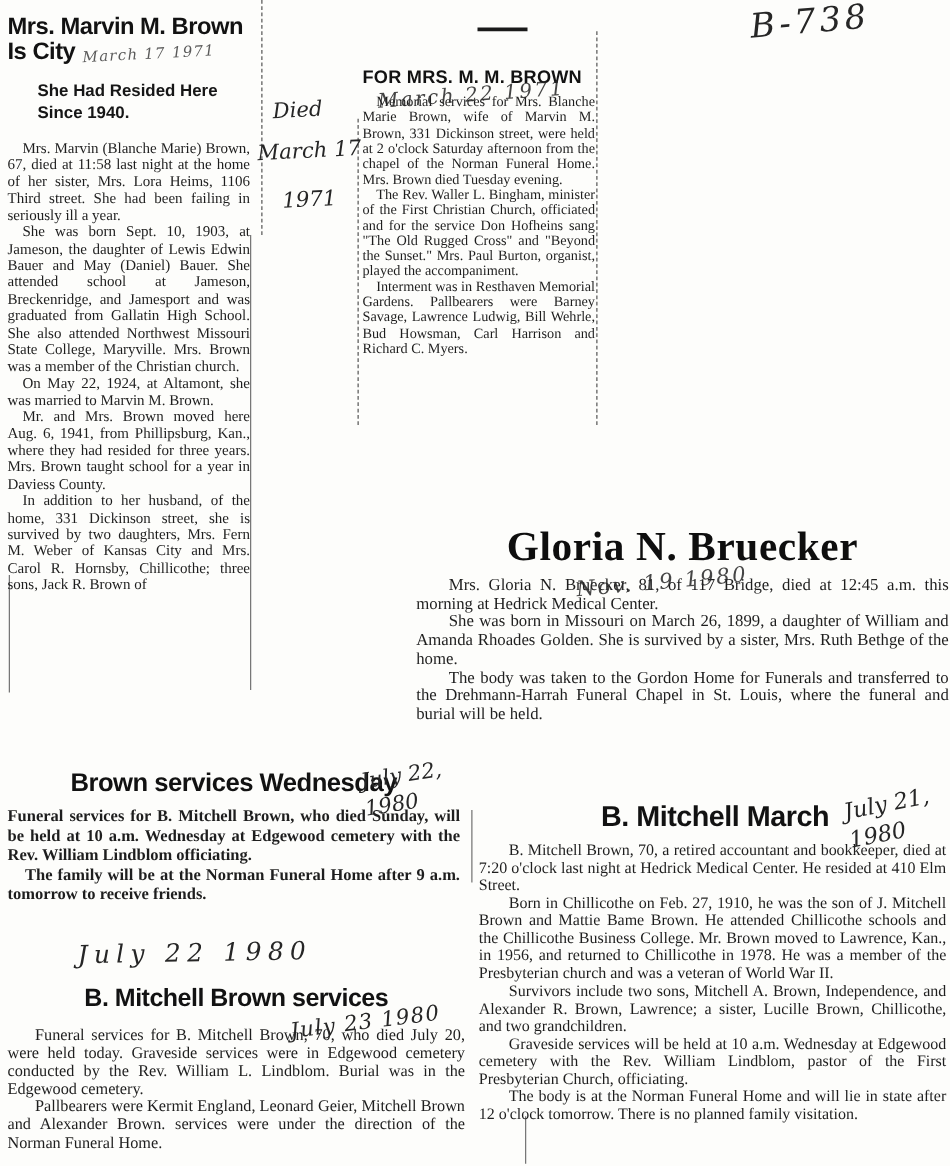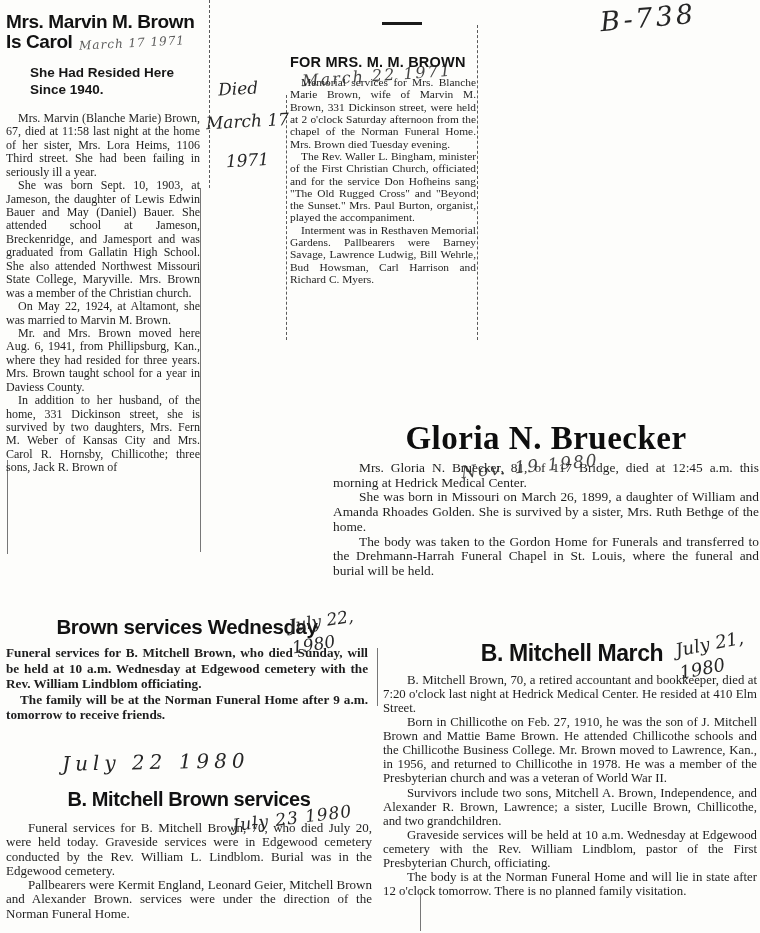--- a/index.html
+++ b/index.html
@@ -100,21 +100,21 @@
   <div class="vline dashed" style="left:286px; top:95px; height:245px;"></div>
   <div class="vline dashed" style="left:477px; top:25px; height:315px;"></div>
   <div class="vline light" style="left:377px; top:648px; height:58px;"></div>
   <div class="vline light" style="left:420px; top:893px; height:38px;"></div>
 
   <div class="hand archive-code">B-738</div>
 
   <article class="clip1">
     <h1 class="news-head hl">Mrs. Marvin M. Brown</h1>
     <div class="hl-row">
-      <h1 class="news-head hl">Is Carol</h1>
+      <h1 class="news-head hl">Is City</h1>
       <span class="hand hl-note">March 17 1971</span>
     </div>
     <h2 class="sub">She Had Resided Here Since 1940.</h2>
     <div class="copy">
       <p>Mrs. Marvin (Blanche Marie) Brown, 67, died at 11:58 last night at the home of her sister, Mrs. Lora Heims, 1106 Third street. She had been failing in seriously ill a year.</p>
       <p>She was born Sept. 10, 1903, at Jameson, the daughter of Lewis Edwin Bauer and May (Daniel) Bauer. She attended school at Jameson, Breckenridge, and Jamesport and was graduated from Gallatin High School. She also attended Northwest Missouri State College, Maryville. Mrs. Brown was a member of the Christian church.</p>
       <p>On May 22, 1924, at Altamont, she was married to Marvin M. Brown.</p>
       <p>Mr. and Mrs. Brown moved here Aug. 6, 1941, from Phillipsburg, Kan., where they had resided for three years. Mrs. Brown taught school for a year in Daviess County.</p>
       <p>In addition to her husband, of the home, 331 Dickinson street, she is survived by two daughters, Mrs. Fern M. Weber of Kansas City and Mrs. Carol R. Hornsby, Chillicothe; three sons, Jack R. Brown of</p>
     </div>

